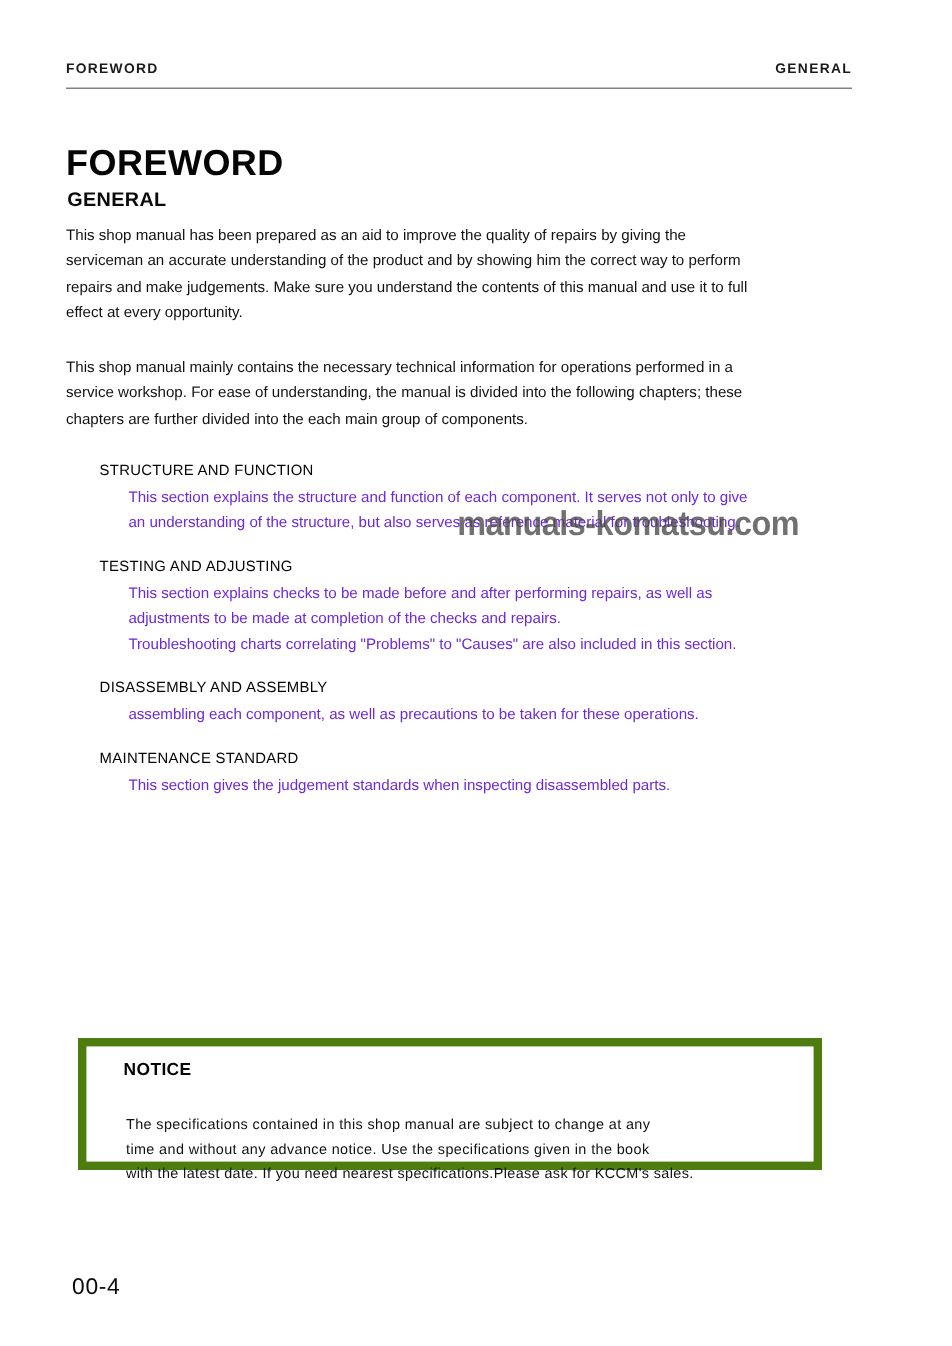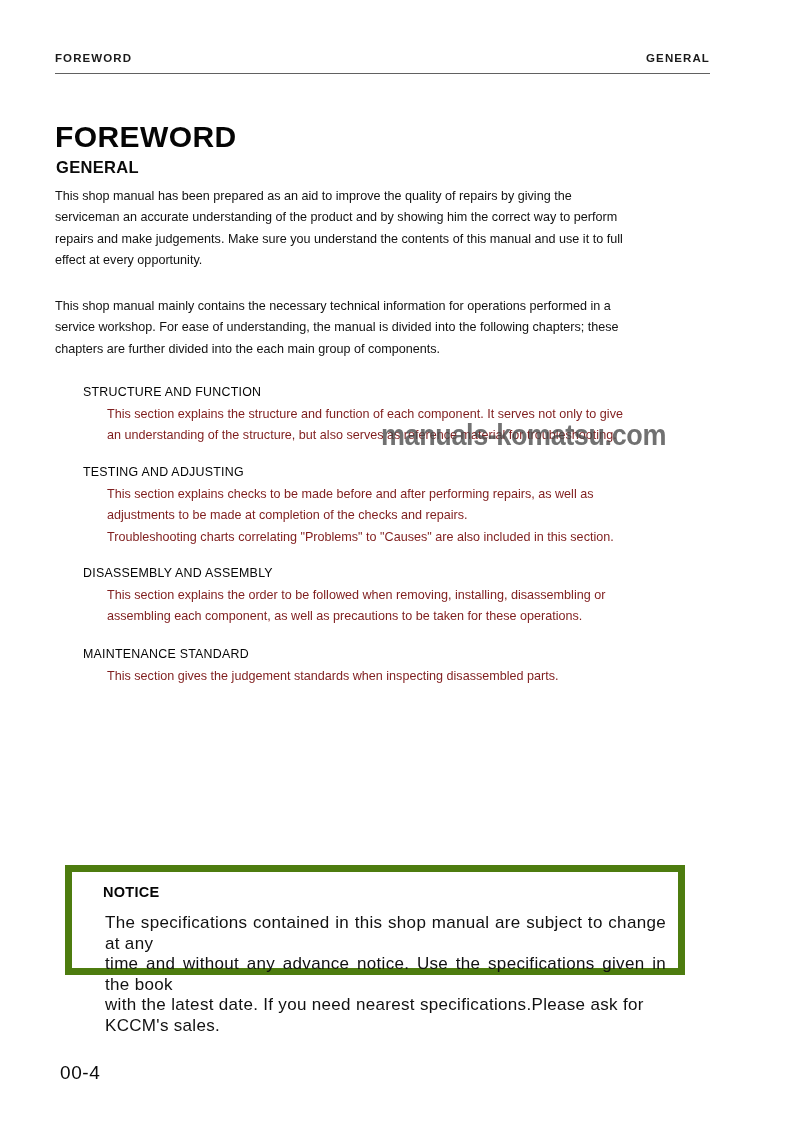--- a/index.html
+++ b/index.html
@@ -114,21 +114,21 @@
     line-height: 18px;
     color: #050505;
     margin-bottom: 3px;
   }
   .chapter-body {
     margin-left: 24px;
     width: 604px;
     font-size: 12.6px;
     line-height: 21.4px;
     text-align: justify;
-    color: #7f1d1d;
+    color: #6d28d9;
   }
   .chapter-body p { margin: 0; }
   .chapter-body p.last { text-align: left; }
 
   
   .chapter.c1 { margin-bottom: 16px; }
   .chapter.c2 { margin-bottom: 16px; }
   .chapter.c3 { margin-bottom: 17px; }
 
   
@@ -162,23 +162,23 @@
     left: 31px;
     top: 12px;
     font-size: 14.5px;
     font-weight: bold;
     letter-spacing: 0.3px;
     color: #050505;
   }
   .notice-body {
     position: absolute;
     left: 33px;
-    top: 41px;
+    top: 55px;
     width: 561px;
-    font-size: 17px;
+    font-size: 12px;
     line-height: 20.6px;
     letter-spacing: 0.32px;
     text-align: justify;
     color: #111;
   }
   .notice-body p { margin: 0; }
   .notice-body p.last { text-align: left; }
 
   
   .page-number {
@@ -232,21 +232,20 @@
       <div class="chapter-body">
         <p>This section explains checks to be made before and after performing repairs, as well as</p>
         <p class="last">adjustments to be made at completion of the checks and repairs.</p>
         <p class="last">Troubleshooting charts correlating "Problems" to "Causes" are also included in this section.</p>
       </div>
     </div>
 
     <div class="chapter c3">
       <div class="chapter-title">DISASSEMBLY AND ASSEMBLY</div>
       <div class="chapter-body">
-        <p>This section explains the order to be followed when removing, installing, disassembling or</p>
         <p class="last">assembling each component, as well as precautions to be taken for these operations.</p>
       </div>
     </div>
 
     <div class="chapter c4">
       <div class="chapter-title">MAINTENANCE STANDARD</div>
       <div class="chapter-body">
         <p class="last">This section gives the judgement standards when inspecting disassembled parts.</p>
       </div>
     </div>

